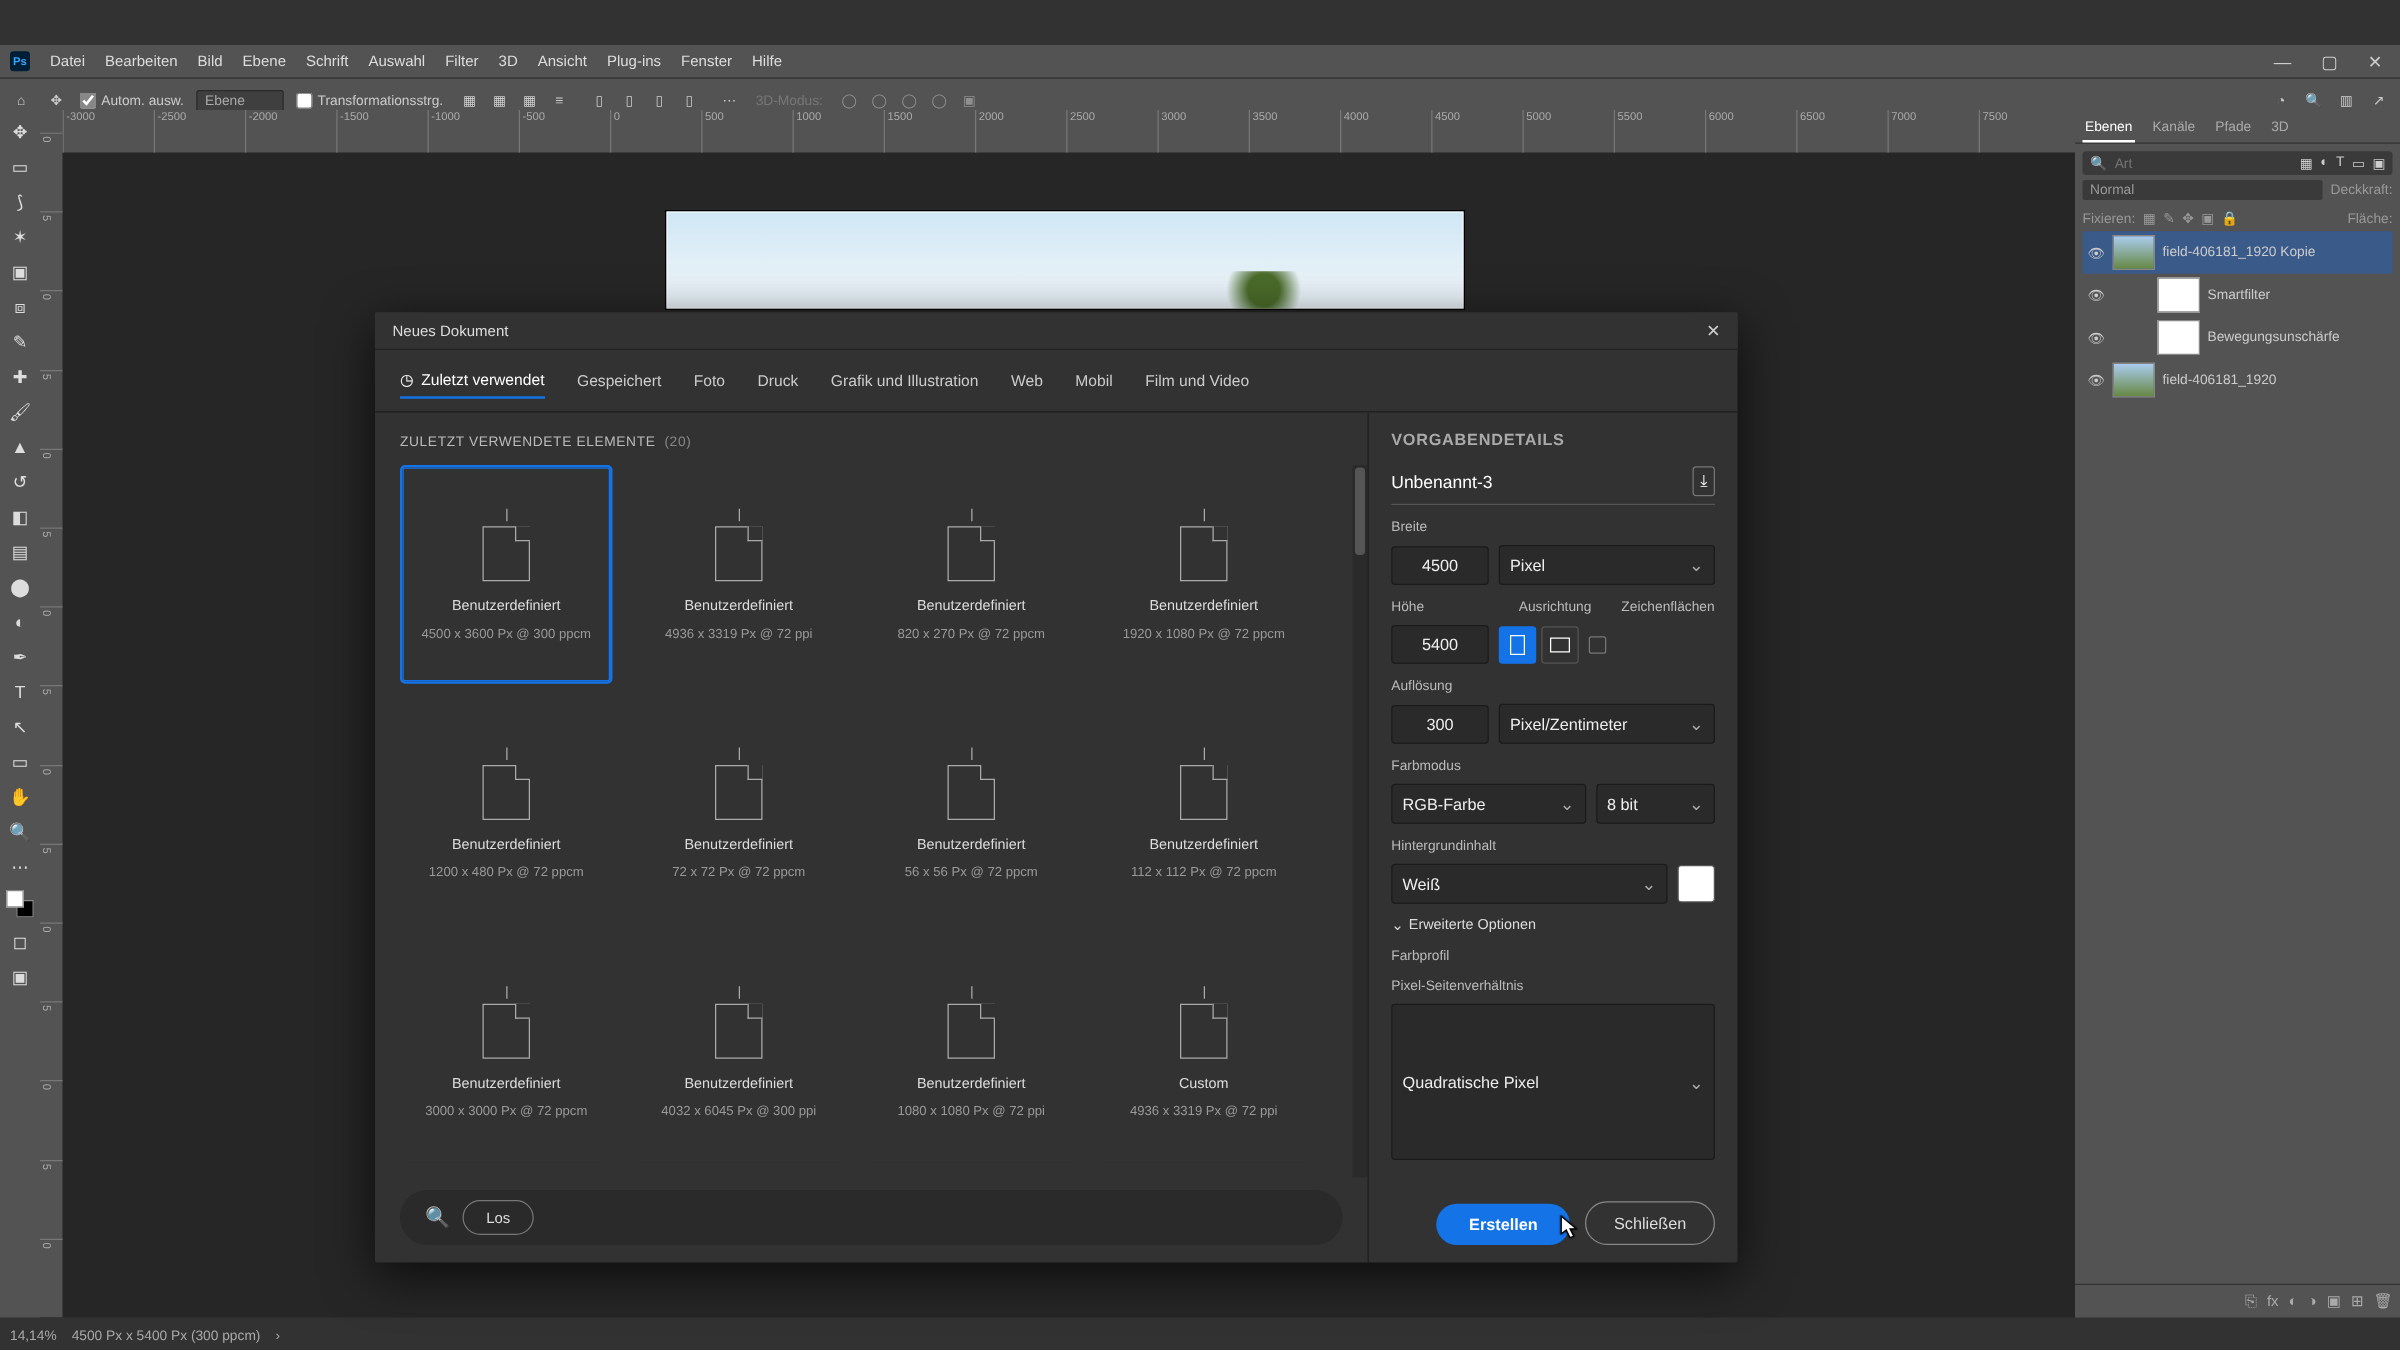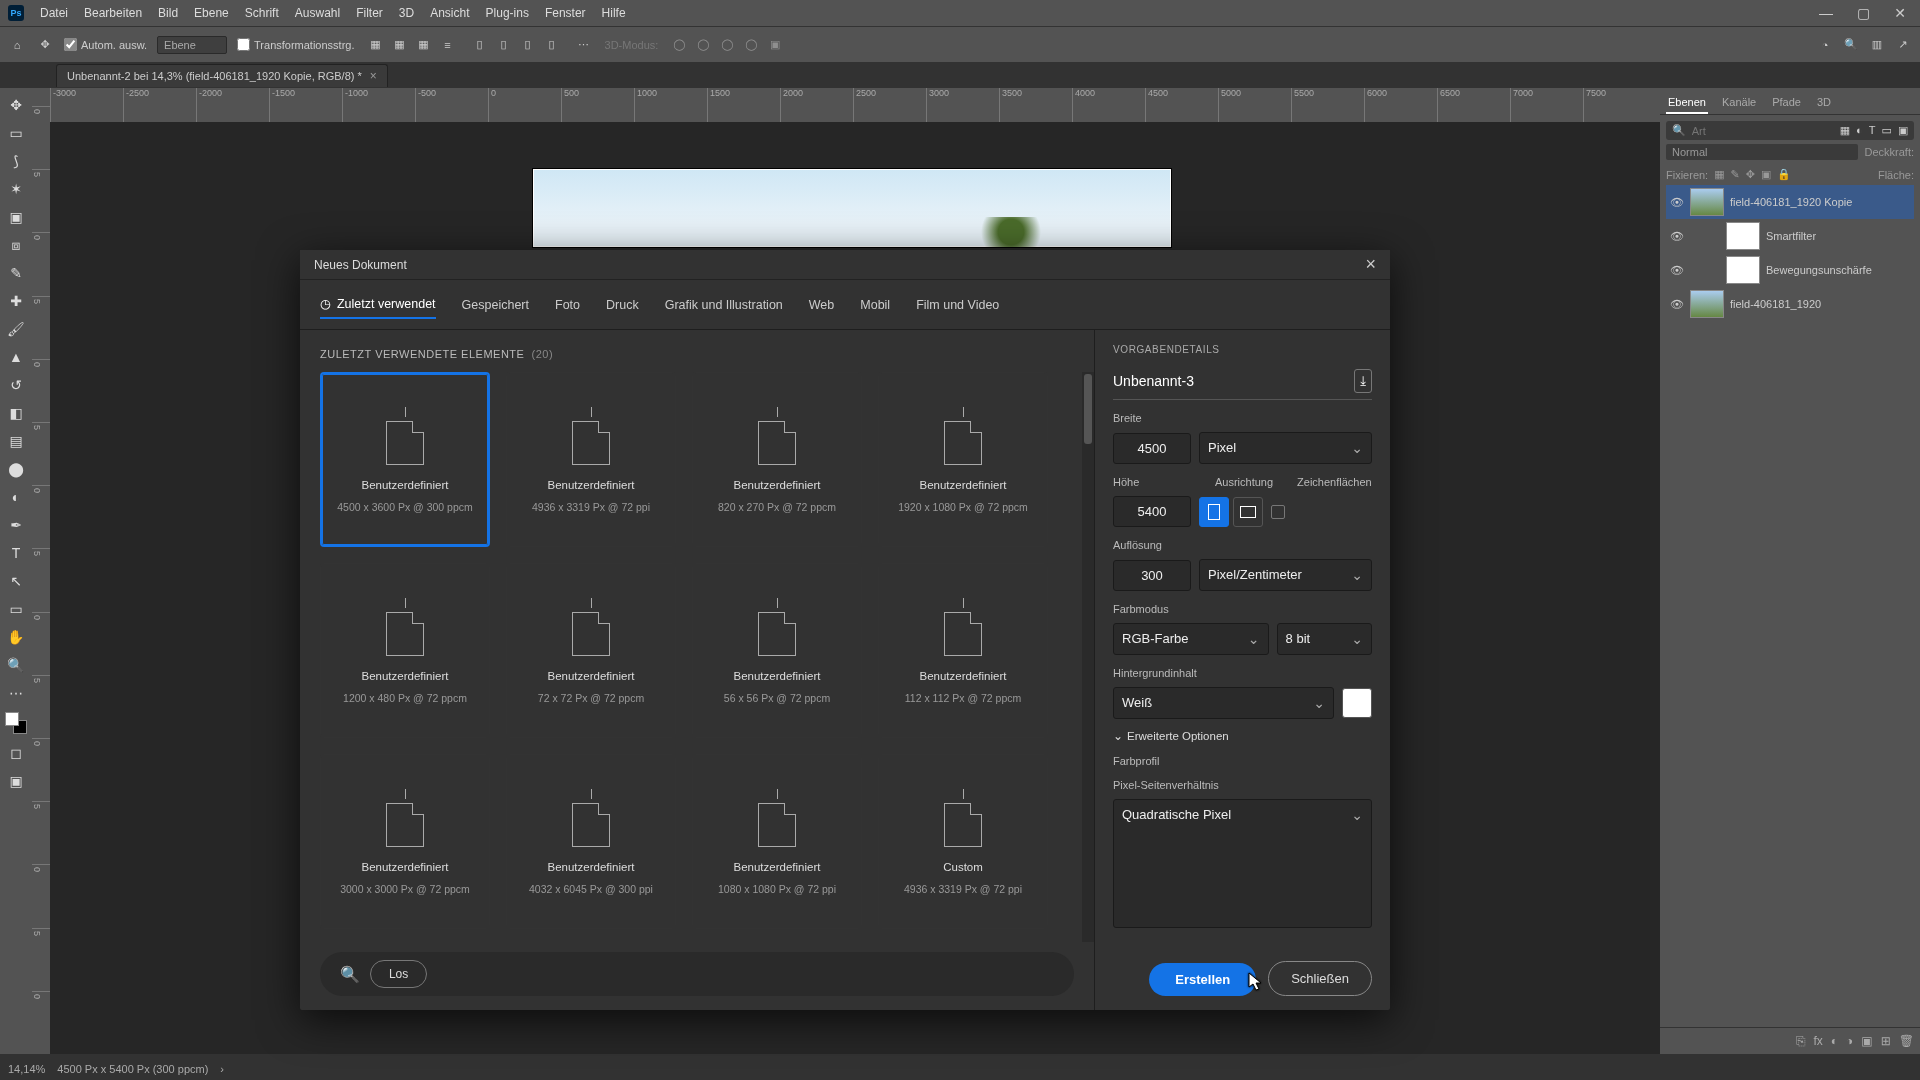--- a/index.html
+++ b/index.html
@@ -1,19 +1,19 @@
 <!DOCTYPE html>
 <html><head>
 <meta charset="utf-8">
 <style>
 * { margin: 0; padding: 0; box-sizing: border-box; font-family: -apple-system, "Segoe UI", Tahoma, sans-serif; }
 body { background: #323232; color: #ccc; overflow: hidden; width: 1920px; height: 1080px; position: relative; }
 
 
-.menubar { height: 26px; background: #535353; display: flex; align-items: center; padding: 0 8px; gap: 16px; font-size: 12px; color: #ddd; }
+.menubar { height: 26px; background: #535353; display: flex; align-items: center; padding: 0 8px; gap: 16px; font-size: 12px; color: #ddd; margin-top: 36px; }
 .menubar .logo { width: 16px; height: 16px; background: #001e36; border-radius: 3px; display: flex; align-items: center; justify-content: center; font-size: 9px; font-weight: bold; color: #31a8ff; }
 .menubar .menu-item { cursor: default; }
 .menubar .winctrl { margin-left: auto; display: flex; gap: 12px; font-size: 14px; color: #ccc; }
 .menubar .winctrl span { padding: 0 6px; }
 
 
 .optionsbar { height: 36px; background: #535353; border-top: 1px solid #333; display: flex; align-items: center; padding: 0 8px; gap: 10px; font-size: 11px; color: #ccc; }
 .optionsbar .ico { width: 18px; height: 18px; display: flex; align-items: center; justify-content: center; }
 .optionsbar .chk { display: flex; align-items: center; gap: 4px; }
 .optionsbar .chk input { accent-color: #888; }
@@ -89,29 +89,29 @@
 .preset-icon .reg { position: absolute; left: 50%; top: 0; width: 1px; height: 10px; background: #aaa; }
 .preset-name { font-size: 11.5px; color: #ddd; }
 .preset-dim { font-size: 10.5px; color: #999; }
 .preset-scroll { width: 12px; background: #2a2a2a; position: relative; }
 .preset-scroll .thumb { position: absolute; top: 2px; left: 2px; right: 2px; height: 70px; background: #555; border-radius: 3px; }
 .dlg-search { margin: 10px 20px 0 0; height: 44px; background: #2a2a2a; border-radius: 22px; display: flex; align-items: center; padding: 0 8px 0 20px; gap: 10px; }
 .dlg-search input { flex: 1; background: transparent; border: none; color: #aaa; font-size: 12.5px; font-style: italic; outline: none; }
 .dlg-search .go { border: 1px solid #777; color: #ddd; padding: 6px 18px; border-radius: 18px; font-size: 12px; }
 
 .dlg-right { width: 296px; border-left: 1px solid #1e1e1e; padding: 14px 18px; display: flex; flex-direction: column; gap: 8px; font-size: 11.5px; position: relative; overflow-y: auto; }
-.dlg-right .sect-title { font-size: 10px; letter-spacing: .6px; color: #aaa; }
+.dlg-right .sect-title { font-size: 13px; letter-spacing: .6px; color: #aaa; font-weight: bold; }
 .namefield { display: flex; align-items: center; border-bottom: 1px solid #555; padding: 6px 0; }
 .namefield span { color: #fff; font-size: 14px; }
 .namefield .dl { margin-left: auto; border: 1px solid #777; padding: 3px 5px; border-radius: 3px; font-size: 13px; }
 .lbl { color: #bbb; font-size: 11px; margin-top: 4px; }
 .row { display: flex; gap: 8px; align-items: center; }
 .inp { background: #2a2a2a; border: 1px solid #1a1a1a; color: #eee; padding: 7px 8px; border-radius: 3px; font-size: 13px; }
 .inp.num { width: 78px; text-align: center; }
-.inp.sel { flex: 1; display: flex; justify-content: space-between; }
+.inp.sel { flex: 1; display: flex; align-items: center; justify-content: space-between; }
 .inp.sel::after { content: "⌄"; color: #aaa; font-size: 14px; }
 .orient { display: flex; gap: 4px; }
 .orient .ob { width: 30px; height: 30px; border: 1px solid #555; border-radius: 3px; display: flex; align-items: center; justify-content: center; }
 .orient .ob.active { background: #1473e6; border-color: #1473e6; }
 .orient .ob .pg { border: 1.5px solid #fff; }
 .orient .ob .pg.port { width: 12px; height: 16px; }
 .orient .ob .pg.land { width: 16px; height: 12px; }
 .chkbox { width: 14px; height: 14px; border: 1px solid #777; border-radius: 2px; }
 .colswatch { width: 30px; height: 30px; background: #fff; border: 1px solid #555; border-radius: 3px; }
 .advtoggle { display: flex; align-items: center; gap: 4px; color: #ddd; font-size: 11.5px; margin-top: 2px; }

